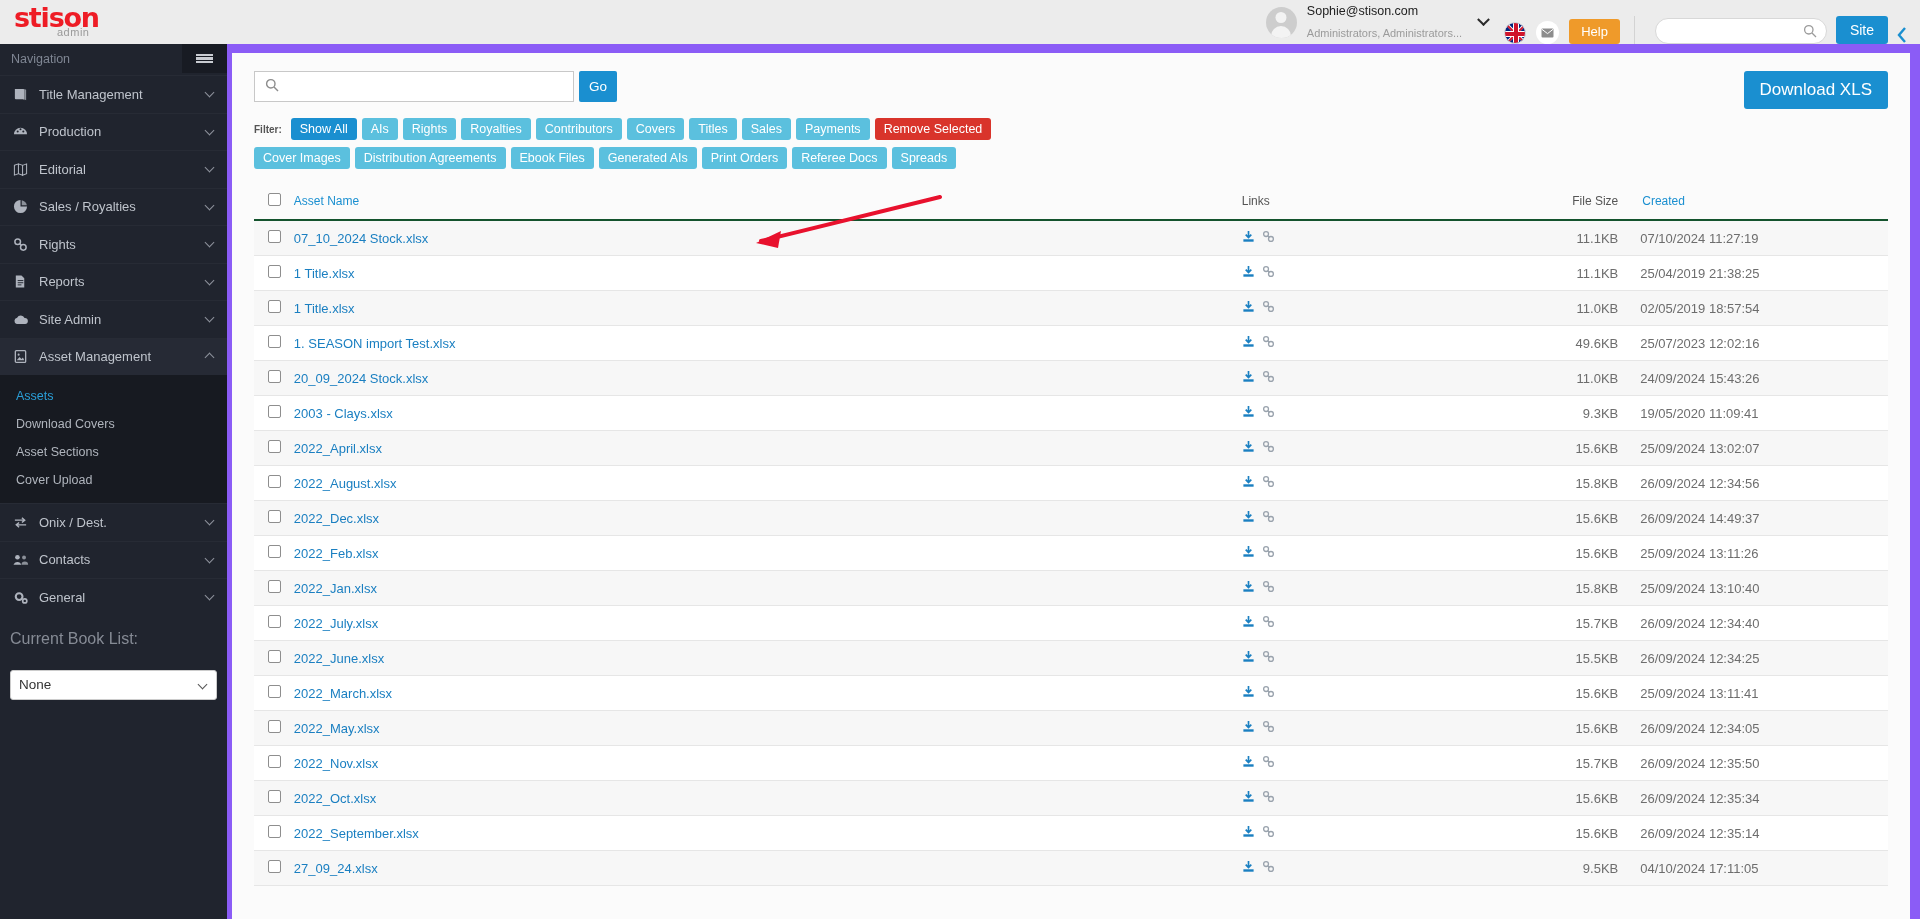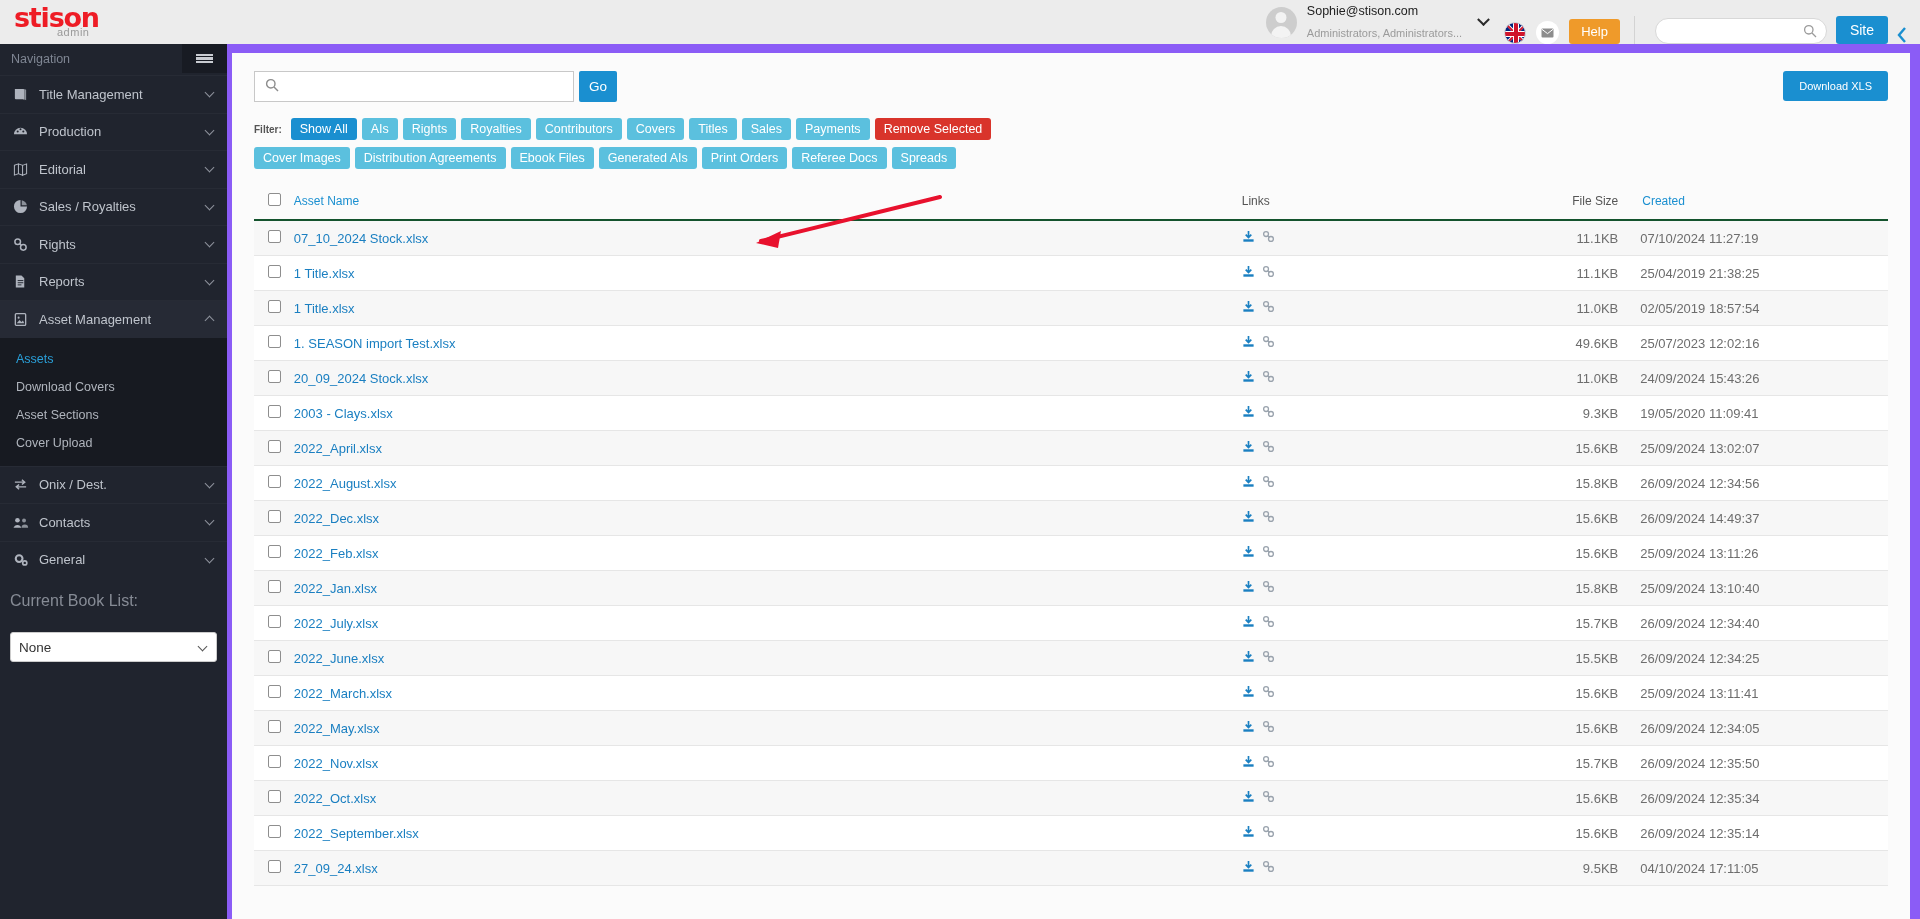--- a/index.html
+++ b/index.html
@@ -159,21 +159,21 @@
     border: none; outline: none; width: 280px; font-size: 13px; padding-left: 8px;
     font-family: "Liberation Sans", sans-serif;
   }
   .go-btn {
     width: 38px; height: 31px; background: #1a8fd0; color: #fff; border: none;
     font-size: 13.5px; cursor: pointer; margin-left: 5px; border-radius: 2px;
   }
   .dl-xls-btn {
     position: absolute; right: 22px; top: 18px;
     background: #1a8fd0; color: #fff; border: none; border-radius: 3px;
-    font-size: 11px; padding: 9px 16px; cursor: pointer;
+    font-size: 17px; padding: 9px 16px; cursor: pointer;
   }
   .filters { margin-top: 16px; }
   .filter-row { display: flex; align-items: center; flex-wrap: nowrap; margin-bottom: 7px; }
   .filter-label { font-size: 10px; color: #555; font-weight: bold; margin-right: 9px; }
   .fbtn {
     background: #5bc0de; color: #fff; font-size: 12.5px; border: none; border-radius: 3px;
     padding: 4px 9px; margin-right: 5px; cursor: pointer; white-space: nowrap;
   }
   .fbtn.primary { background: #1a8fd0; }
   .fbtn.danger { background: #d9342b; }
@@ -345,20 +345,29 @@
       <span class="nav-ico">
         <svg width="15" height="15" viewBox="0 0 16 16">
             <path d="M3 1.5 h6 l3 3 v10 h-9z" fill="#aeb3bd"></path>
             <path d="M5 7h6M5 9.3h6M5 11.6h4" stroke="#20242e" stroke-width="1"></path>
           </svg>
       </span>
       <span class="nav-label">Reports</span>
       <span class="chev"></span>
     </div>
 
+    <div class="nav-item">
+      <span class="nav-ico">
+        <svg width="16" height="15" viewBox="0 0 18 14">
+            <path d="M4.2 12 A3.6 3.6 0 0 1 4.6 5 A4.6 4.6 0 0 1 13 5.2 A3.4 3.4 0 0 1 13.6 12 z" fill="#aeb3bd"></path>
+          </svg>
+      </span>
+      <span class="nav-label">Site Admin</span>
+      <span class="chev"></span>
+    </div>
 
     <div class="nav-item active">
       <span class="nav-ico">
         <svg width="15" height="15" viewBox="0 0 16 16">
             <rect x="2.5" y="1.8" width="11" height="12.4" rx="1" stroke="#aeb3bd" stroke-width="1.4" fill="none"></rect>
             <circle cx="6" cy="6" r="1.1" fill="#aeb3bd"></circle>
             <path d="M4 12 L7 8.4 L9 10.6 L10.6 9 L12 12z" fill="#aeb3bd"></path>
           </svg>
       </span>
       <span class="nav-label">Asset Management</span>

